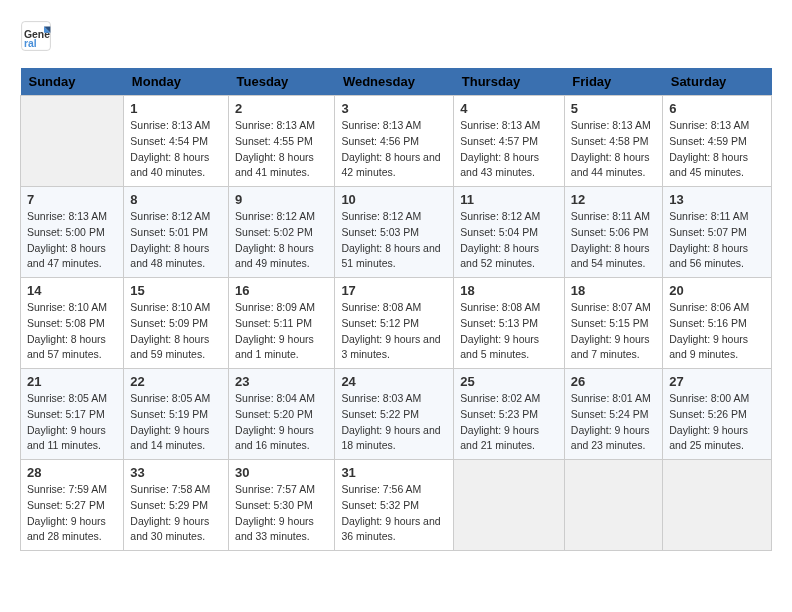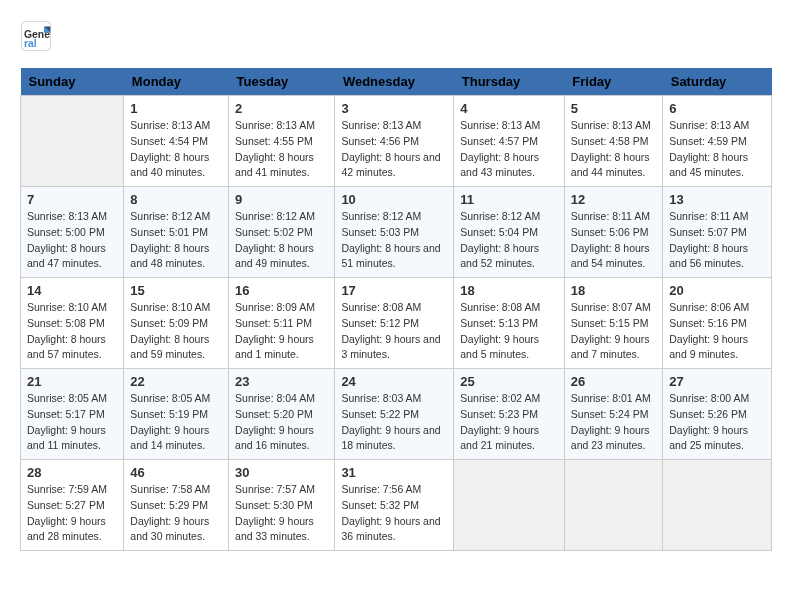--- a/index.html
+++ b/index.html
@@ -241,21 +241,21 @@
           <span class="day-num">27</span>
           <div class="day-info">Sunrise: 8:00 AM<br>Sunset: 5:26 PM<br>Daylight: 9 hours and 25 minutes.</div>
         </td>
       </tr>
       <tr>
         <td style="background-color: rgb(255, 255, 255);">
           <span class="day-num">28</span>
           <div class="day-info">Sunrise: 7:59 AM<br>Sunset: 5:27 PM<br>Daylight: 9 hours and 28 minutes.</div>
         </td>
         <td style="background-color: rgb(255, 255, 255);">
-          <span class="day-num">46</span>
+          <span class="day-num">33</span>
           <div class="day-info">Sunrise: 7:58 AM<br>Sunset: 5:29 PM<br>Daylight: 9 hours and 30 minutes.</div>
         </td>
         <td style="background-color: rgb(255, 255, 255);">
           <span class="day-num">30</span>
           <div class="day-info">Sunrise: 7:57 AM<br>Sunset: 5:30 PM<br>Daylight: 9 hours and 33 minutes.</div>
         </td>
         <td style="background-color: rgb(255, 255, 255);">
           <span class="day-num">31</span>
           <div class="day-info">Sunrise: 7:56 AM<br>Sunset: 5:32 PM<br>Daylight: 9 hours and 36 minutes.</div>
         </td>

